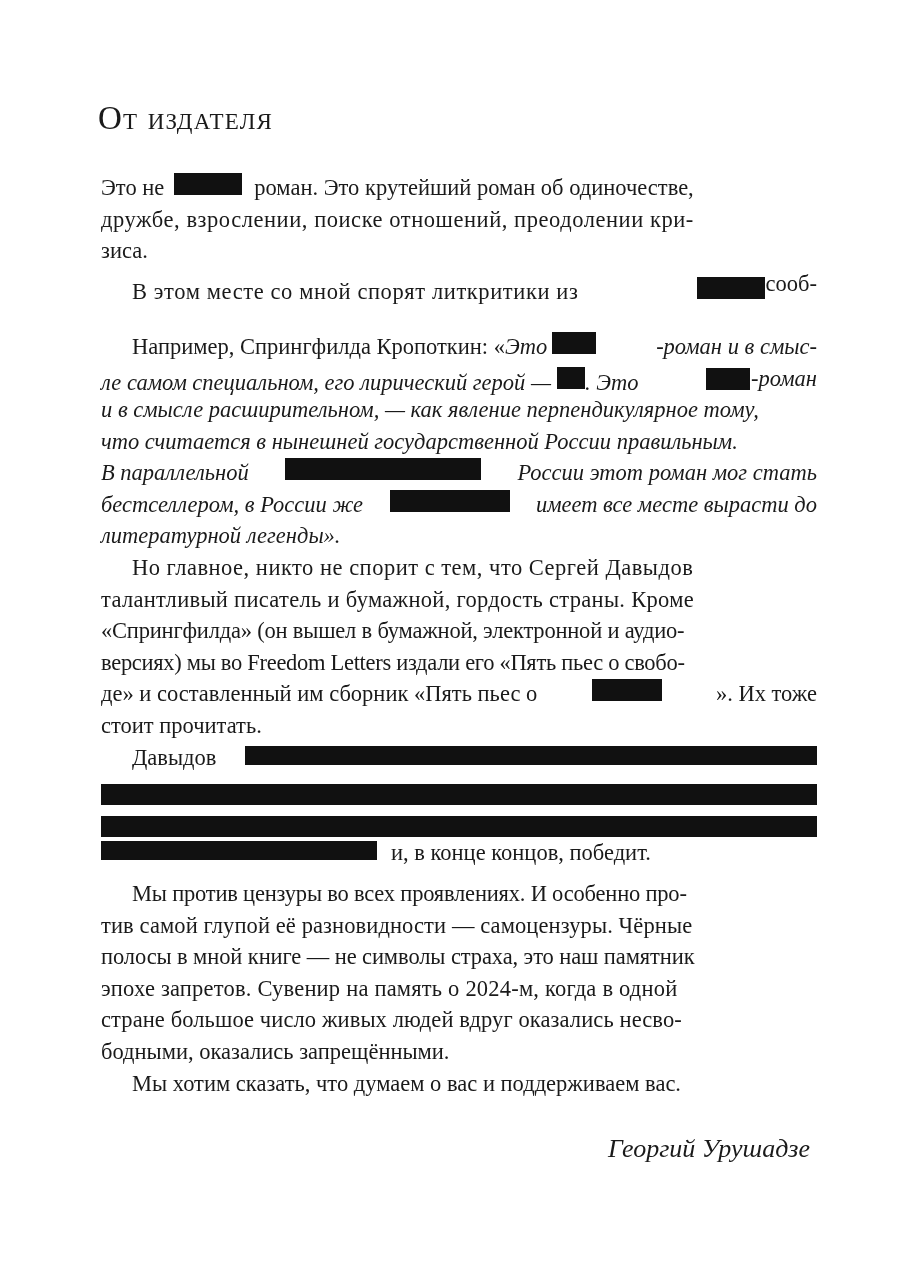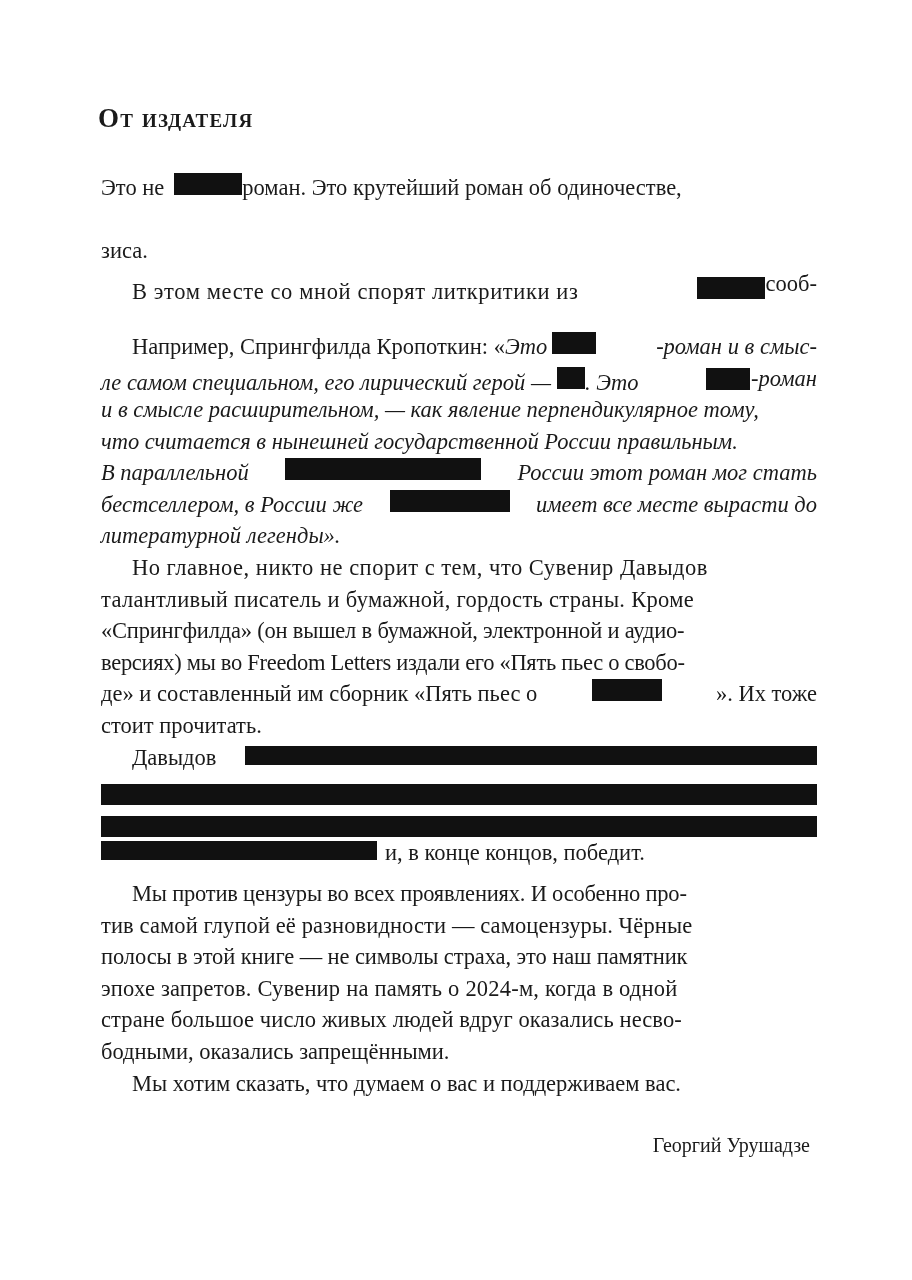--- a/index.html
+++ b/index.html
@@ -1,43 +1,46 @@
 <!DOCTYPE html>
 <html><head>
 <meta charset="utf-8">
 <style>
   html, body { margin: 0; padding: 0; background: #ffffff; }
   body { width: 912px; height: 1280px; position: relative; overflow: hidden;
          font-family: "Liberation Serif", "DejaVu Serif", serif; color: #1a1a1a; }
   .page { position: absolute; left: 0; top: 0; width: 912px; height: 1280px; background: #fff; }
-  .title { position: absolute; left: 98px; top: 98px; font-size: 27px; letter-spacing: 1.2px;
-           font-variant: small-caps; font-weight: bold; line-height: 40px; white-space: nowrap; }
+  .title { position: absolute; left: 98px; top: 98px; font-size: 33px; letter-spacing: 1.2px;
+           font-variant: small-caps; font-weight: normal; line-height: 40px; white-space: nowrap; }
   .line { position: absolute; left: 101px; width: 716px; height: 31px; line-height: 31px;
           font-size: 22.5px; white-space: nowrap; display: flex; justify-content: space-between; align-items: baseline; }
   .line.left { justify-content: flex-start; gap: 0; }
   .line.left > span + span { margin-left: 6px; }
   .it { font-style: italic; }
   .redact { display: inline-block; background: #111; height: 22px; vertical-align: -3px; flex: none; }
   .indent { padding-left: 31px; }
-  .sig { position: absolute; right: 102px; top: 1134px; font-size: 20px; white-space: nowrap; text-align: right; }
+  .sig { position: absolute; right: 102px; top: 1134px; font-size: 26px; font-style: italic; white-space: nowrap; text-align: right; }
   .fullbar { position: absolute; left: 101px; width: 716px; height: 21px; background: #111; }
 </style>
 </head>
 <body>
 
 <div class="page">
 
   <div class="title">От издателя</div>
 
   <div class="line" style="top:172px">
     <span style="display:flex;align-items:baseline">
       <span>Это не</span>
       <span class="redact" style="width:68px;margin-left:10px"></span>
     </span>
-    <span style="flex:1;display:flex;justify-content:space-between;padding-left:0">роман. Это крутейший роман об одиночестве,</span>
+    <span style="flex:1;display:flex;justify-content:space-between;padding-left:12px">роман. Это крутейший роман об одиночестве,</span>
+  </div>
+  <div class="line" style="top:204px">
+    <span style="letter-spacing:0.55px">дружбе, взрослении, поиске отношений, преодолении кри-</span>
   </div>
   <div class="line left" style="top:235px">
     <span>зиса.</span>
   </div>
 
   <div class="line" style="top:268px">
     <span class="indent" style="letter-spacing:0.6px">В этом месте со мной спорят литкритики из</span>
     <span style="display:flex;align-items:flex-end">
       <span class="redact" style="width:68px;margin-right:1px"></span>
       <span>сооб-</span>
@@ -77,21 +80,21 @@
   <div class="line it" style="top:489px">
     <span>бестселлером, в России же</span>
     <span class="redact" style="width:120px"></span>
     <span>имеет все месте вырасти до</span>
   </div>
   <div class="line left it" style="top:520px">
     <span>литературной легенды».</span>
   </div>
 
   <div class="line" style="top:552px">
-    <span class="indent" style="letter-spacing:0.5px">Но главное, никто не спорит с тем, что Сувенир Давыдов</span>
+    <span class="indent" style="letter-spacing:0.5px">Но главное, никто не спорит с тем, что Сергей Давыдов</span>
   </div>
   <div class="line" style="top:584px">
     <span style="letter-spacing:0.3px">талантливый писатель и бумажной, гордость страны. Кроме</span>
   </div>
   <div class="line" style="top:615px">
     <span style="letter-spacing:-0.2px">«Спрингфилда» (он вышел в бумажной, электронной и аудио-</span>
   </div>
   <div class="line" style="top:647px">
     <span style="letter-spacing:-0.3px">версиях) мы во Freedom Letters издали его «Пять пьес о свобо-</span>
   </div>
@@ -105,31 +108,31 @@
   </div>
 
   <div class="line" style="top:742px">
     <span class="indent">Давыдов</span>
     <span class="redact" style="width:572px;height:19px;margin-left:6px"></span>
   </div>
   <div class="fullbar" style="top:784px"></div>
   <div class="fullbar" style="top:816px"></div>
   <div class="line left" style="top:837px">
     <span class="redact" style="width:276px;height:19px"></span>
-    <span style="margin-left:8px">и, в конце концов, победит.</span>
+    <span style="margin-left:14px">и, в конце концов, победит.</span>
   </div>
 
   <div class="line" style="top:878px">
     <span class="indent" style="letter-spacing:-0.2px">Мы против цензуры во всех проявлениях. И особенно про-</span>
   </div>
   <div class="line" style="top:910px">
     <span style="letter-spacing:0.1px">тив самой глупой её разновидности — самоцензуры. Чёрные</span>
   </div>
   <div class="line" style="top:941px">
-    <span style="letter-spacing:-0.1px">полосы в этой книге — не символы страха, это наш памятник</span>
+    <span style="letter-spacing:-0.1px">полосы в мной книге — не символы страха, это наш памятник</span>
   </div>
   <div class="line" style="top:973px">
     <span style="letter-spacing:0.2px">эпохе запретов. Сувенир на память о 2024-м, когда в одной</span>
   </div>
   <div class="line" style="top:1004px">
     <span style="letter-spacing:0.1px">стране большое число живых людей вдруг оказались несво-</span>
   </div>
   <div class="line left" style="top:1036px">
     <span>бодными, оказались запрещёнными.</span>
   </div>

